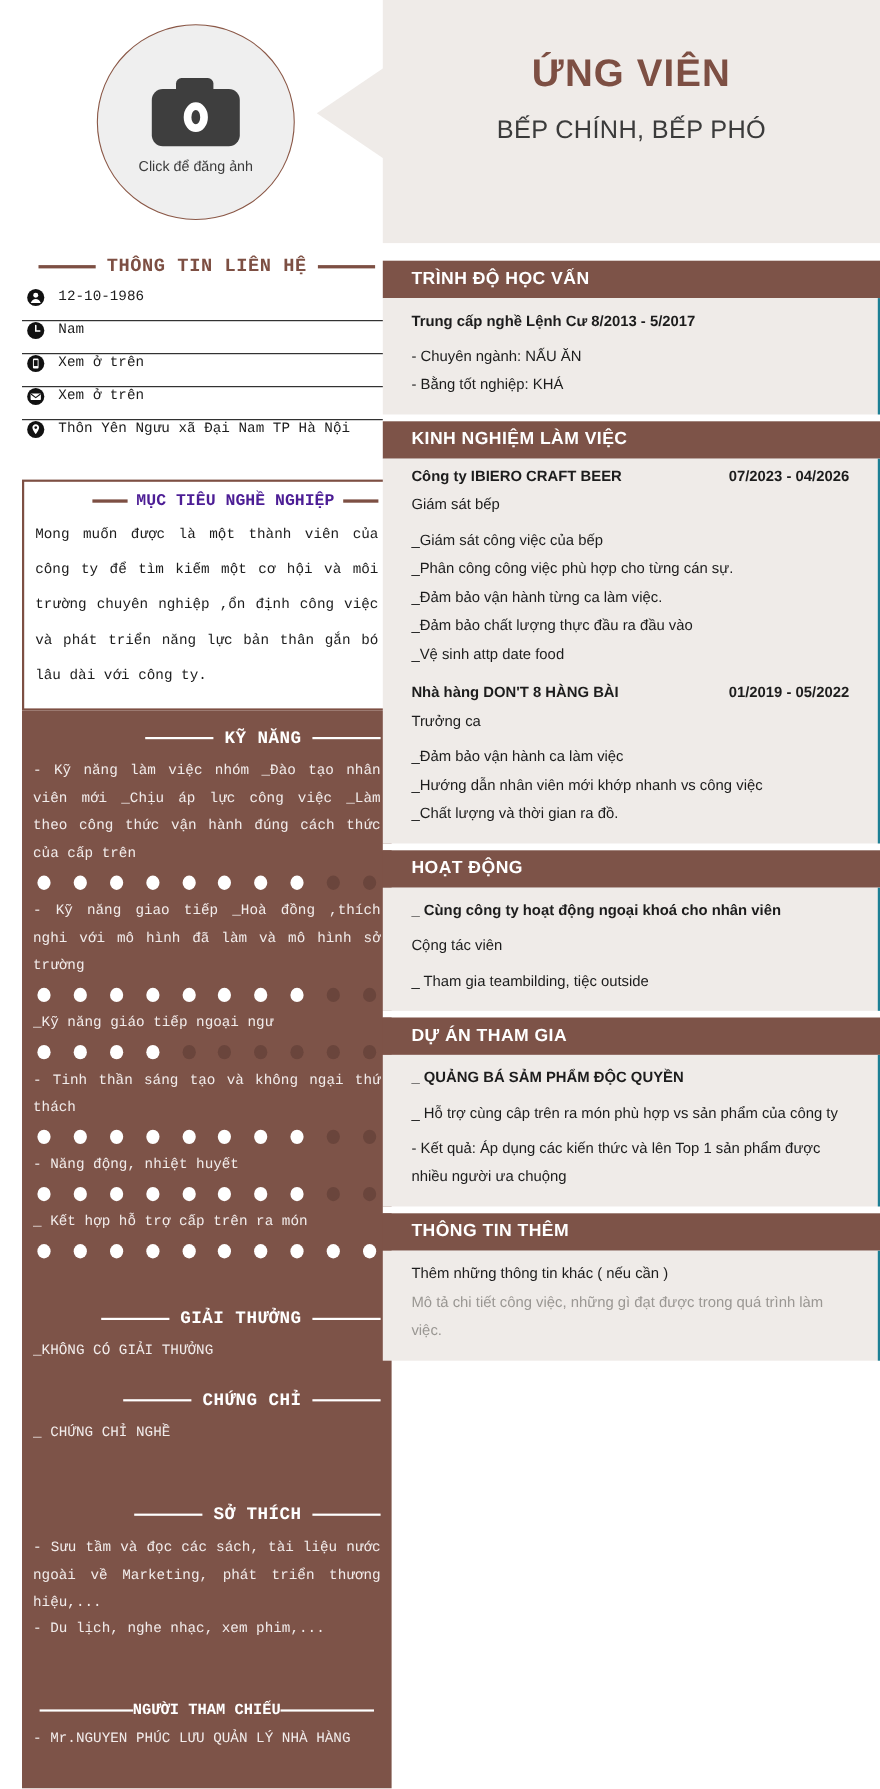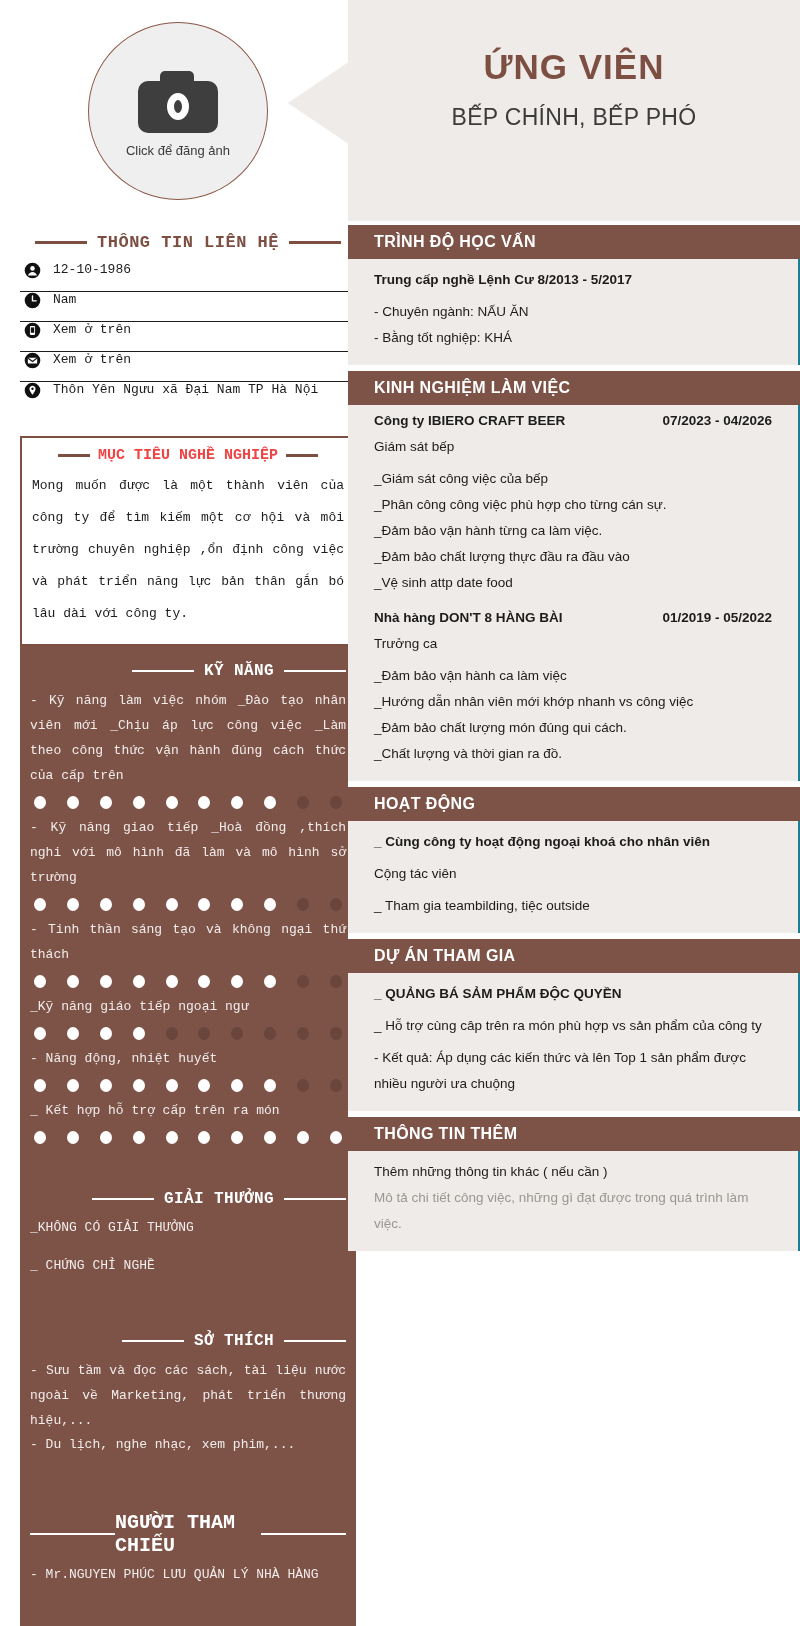--- a/index.html
+++ b/index.html
@@ -43,21 +43,21 @@
   }
   .cam { width: 80px; height: 62px; position: relative; margin-top: 6px; }
   .cam .body { position:absolute; left:0; top:10px; width:80px; height:52px; background:#3e3e3e; border-radius:10px; }
   .cam .hump { position:absolute; left:22px; top:0; width:34px; height:16px; background:#3e3e3e; border-radius:5px 5px 0 0; }
   .cam .lens { position:absolute; left:29px; top:22px; width:22px; height:27px; border:7px solid #ffffff; border-radius:50%; background:#3e3e3e; }
   .photo-hint { font-size: 13px; color: #3b3b3b; margin-top: 10px; }
 
   
   .cols { position: absolute; left: 0; top: 221px; width: 800px; }
   .left-col { position: absolute; left: 20px; top: 0; width: 336px; font-family: Liberation Mono, monospace; }
-  .right-col { position: absolute; left: 348px; top: 4px; width: 452px; }
+  .right-col { position: absolute; left: 348px; top: 16px; width: 452px; }
 
   
   .sec-head-brown {
     display: flex; align-items: center; gap: 10px; justify-content: center;
     color: #7d4f43; font-size: 17px; font-weight: bold; letter-spacing: .5px;
     padding: 12px 0 8px 0;
   }
   .sec-head-brown .ln { flex: 0 0 52px; height: 3px; background: #7d4f43; }
   .contact-list { margin-top: 2px; }
   .contact-row {
@@ -67,22 +67,22 @@
   .contact-row:last-child { border-bottom: none; }
   .contact-row .txt { font-size: 13px; color: #1c1c1c; }
   .ico { width: 17px; height: 17px; flex: 0 0 17px; }
 
   
   .obj-box {
     margin-top: 24px; border: 2px solid #7d4f43; background: #ffffff;
     padding: 0 10px 14px 10px;
   }
   .obj-head {
-    display: flex; align-items: center; justify-content: center; gap: 8px;
-    color: #ef4444; font-size: 15px; font-weight: bold; padding: 9px 0 6px 0;
+    display: flex; align-items: center; justify-content: flex-end; gap: 8px;
+    color: #4c1d95; font-size: 15px; font-weight: bold; padding: 9px 0 6px 0;
   }
   .obj-head .ln { flex: 0 0 32px; height: 3px; background: #7d4f43; }
   .obj-text {
     font-size: 13px; line-height: 32px; color: #1c1c1c; text-align: justify;
   }
 
   
   .brown-panel {
     background: #7d5348; color: #ffffff; padding: 6px 10px 30px 10px;
   }
@@ -96,21 +96,21 @@
   .dots { display: flex; gap: 0; margin: 8px 0 6px 0; justify-content: space-between; padding: 0 4px; }
   .dot { width: 12px; height: 13px; border-radius: 50%; background: #6a453c; }
   .dot.on { background: #ffffff; }
   .plain-line { font-size: 13px; line-height: 24px; color: #f2eceb; }
   .spacer-sm { height: 14px; }
   .spacer-md { height: 30px; }
   .spacer-lg { height: 44px; }
   .hobby-text { font-size: 13px; line-height: 25px; text-align: justify; color:#f2eceb; }
   .ref-head {
     display: flex; align-items: center; gap: 0; justify-content: center;
-    color: #ffffff; font-size: 20px; font-weight: bold;
+    color: #ffffff; font-size: 14px; font-weight: bold;
     padding: 10px 0 6px 0;
   }
   .ref-head .ln { flex: 0 0 85px; height: 2px; background: #ffffff; }
   .ref-text { font-size: 13px; line-height: 24px; text-align: justify; color:#f2eceb; }
 
   
   .rt-head {
     background: #7d5348; color: #ffffff;
     font-size: 16px; font-weight: bold; letter-spacing: .4px;
     padding: 8px 0 8px 26px;
@@ -244,50 +244,50 @@
               <span class="dot on"></span>
               <span class="dot on"></span>
               <span class="dot on"></span>
               <span class="dot on"></span>
               <span class="dot on"></span>
               <span class="dot"></span>
               <span class="dot"></span>
             </div>
         </div>
         <div>
+          <div class="skill-text">_Kỹ năng giáo tiếp ngoại ngư</div>
+          <div class="dots">
+              <span class="dot on"></span>
+              <span class="dot on"></span>
+              <span class="dot on"></span>
+              <span class="dot on"></span>
+              <span class="dot"></span>
+              <span class="dot"></span>
+              <span class="dot"></span>
+              <span class="dot"></span>
+              <span class="dot"></span>
+              <span class="dot"></span>
+            </div>
+        </div>
+        <div>
           <div class="skill-text">- Tinh thần sáng tạo và không ngại thứ thách</div>
           <div class="dots">
               <span class="dot on"></span>
               <span class="dot on"></span>
               <span class="dot on"></span>
               <span class="dot on"></span>
               <span class="dot on"></span>
               <span class="dot on"></span>
               <span class="dot on"></span>
               <span class="dot on"></span>
               <span class="dot"></span>
               <span class="dot"></span>
             </div>
         </div>
         <div>
-          <div class="skill-text">_Kỹ năng giáo tiếp ngoại ngư</div>
-          <div class="dots">
-              <span class="dot on"></span>
-              <span class="dot on"></span>
-              <span class="dot on"></span>
-              <span class="dot on"></span>
-              <span class="dot"></span>
-              <span class="dot"></span>
-              <span class="dot"></span>
-              <span class="dot"></span>
-              <span class="dot"></span>
-              <span class="dot"></span>
-            </div>
-        </div>
-        <div>
           <div class="skill-text">- Năng động, nhiệt huyết</div>
           <div class="dots">
               <span class="dot on"></span>
               <span class="dot on"></span>
               <span class="dot on"></span>
               <span class="dot on"></span>
               <span class="dot on"></span>
               <span class="dot on"></span>
               <span class="dot on"></span>
               <span class="dot on"></span>
@@ -315,20 +315,25 @@
 
         <div class="sec-head-white">
           <span class="ln"></span>
           <span>GIẢI THƯỞNG</span>
           <span class="ln"></span>
         </div>
         <div class="plain-line">_KHÔNG CÓ GIẢI THƯỞNG</div>
 
         <div class="spacer-sm"></div>
 
+        <div class="sec-head-white">
+          <span class="ln"></span>
+          <span>CHỨNG CHỈ</span>
+          <span class="ln"></span>
+        </div>
         <div class="plain-line">_ CHỨNG CHỈ NGHỀ</div>
 
         <div class="spacer-lg"></div>
 
         <div class="sec-head-white">
           <span class="ln"></span>
           <span>SỞ THÍCH</span>
           <span class="ln"></span>
         </div>
         <div class="hobby-text">- Sưu tầm và đọc các sách, tài liệu nước ngoài về Marketing, phát triển thương hiệu,...</div>
@@ -374,21 +379,20 @@
         <div class="spacer-sm"></div>
 
         <div class="job-row">
           <span class="job-title">Nhà hàng DON'T 8 HÀNG BÀI</span>
           <span class="job-date">01/2019 - 05/2022</span>
         </div>
         <div class="rt-line lead">Trưởng ca</div>
         <div class="pad6"></div>
         <div class="rt-line">_Đảm bảo vận hành ca làm việc</div>
         <div class="rt-line">_Hướng dẫn nhân viên mới khớp nhanh vs công việc</div>
-        <div class="rt-line">_Đảm bảo chất lượng món đúng qui cách.</div>
         <div class="rt-line">_Chất lượng và thời gian ra đồ.</div>
       </div>
       <div class="rt-gap"></div>
 
       <div class="rt-head">HOẠT ĐỘNG</div>
       <div class="rt-body">
         <div class="rt-bold">_ Cùng công ty hoạt động ngoại khoá cho nhân viên</div>
         <div class="rt-line lead">Cộng tác viên</div>
         <div class="pad6"></div>
         <div class="rt-line">_ Tham gia teambilding, tiệc outside</div>

